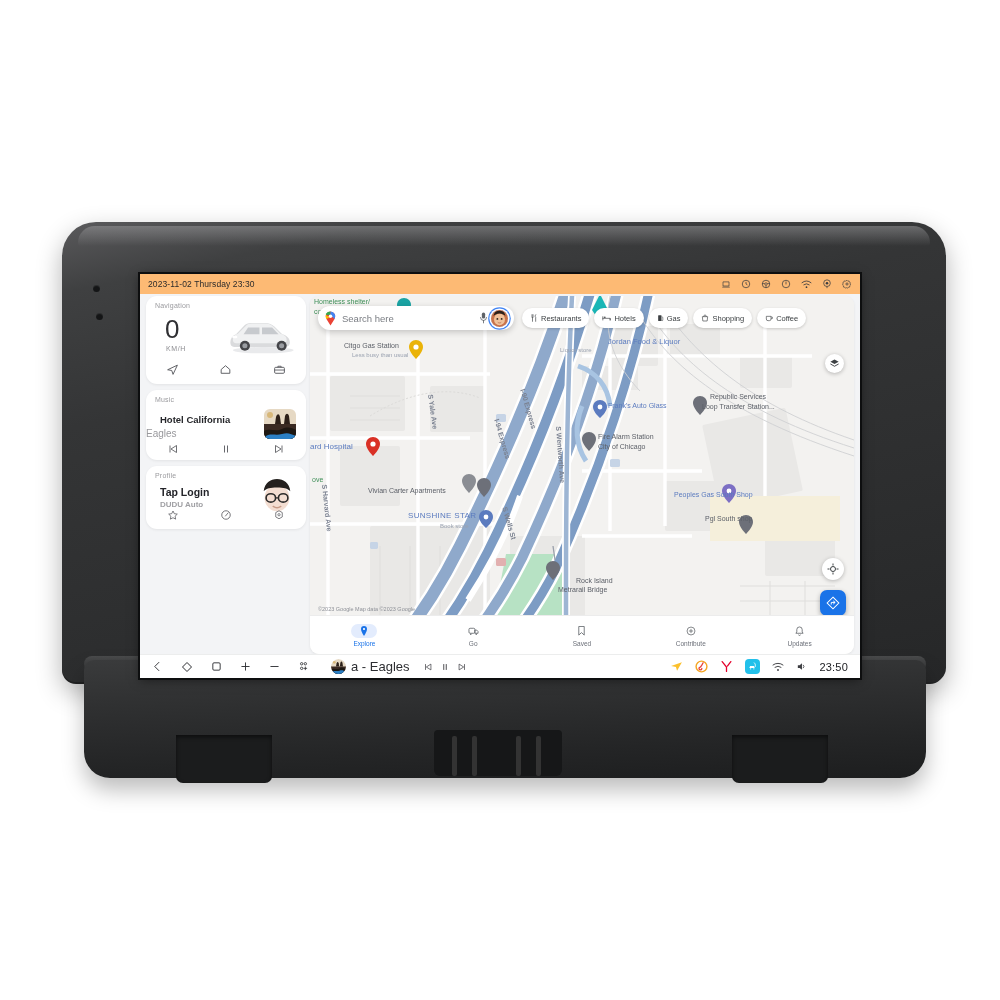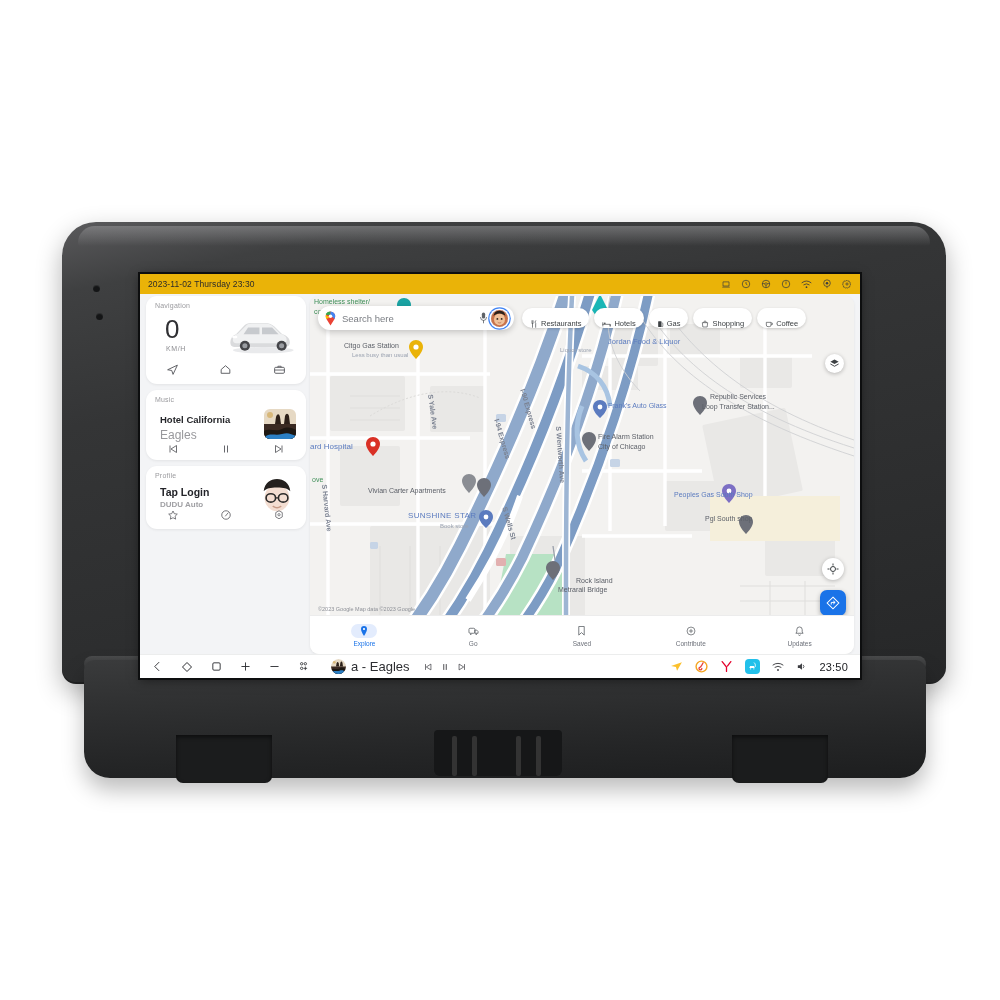--- a/index.html
+++ b/index.html
@@ -70,21 +70,21 @@
   
   #screen{
     position:absolute;left:140px;top:274px;width:720px;height:404px;
     background:#f3f4f6;overflow:hidden;
     box-shadow:0 0 0 2px #0d0e0f, 0 2px 10px rgba(0,0,0,.5);
   }
 
   
   .statusbar{
     position:absolute;left:0;top:0;width:720px;height:20px;
-    background:#eab308;display:flex;align-items:center;
+    background:#fdba74;display:flex;align-items:center;
     padding:0 8px;box-sizing:border-box;
   }
   .status-time{font-size:8.5px;color:#2b2b2b;letter-spacing:.1px;white-space:nowrap;}
   .status-icons{margin-left:auto;display:flex;align-items:center;gap:10px;}
   .status-icons svg{display:block;}
 
   
   .sidecol{position:absolute;left:6px;top:22px;width:160px;}
   .card{
     background:#ffffff;border-radius:11px;margin-bottom:6px;position:relative;
@@ -94,21 +94,21 @@
 
   .nav-card{height:88px;}
   .nav-speed{position:absolute;left:19px;top:20px;font-size:26px;color:#303033;line-height:1;font-weight:400;}
   .nav-unit{position:absolute;left:20px;top:49px;font-size:7px;color:#8d8d91;letter-spacing:.6px;}
   .nav-car{position:absolute;right:6px;top:18px;width:76px;height:42px;}
   .icon-row{position:absolute;left:0;bottom:8px;width:100%;display:flex;justify-content:space-around;}
   .icon-row svg{display:block;}
 
   .music-card{height:70px;}
   .mus-title{position:absolute;left:14px;top:24px;font-size:9.5px;color:#25262a;font-weight:600;}
-  .mus-artist{position:absolute;left:14px;top:38px;font-size:12px;color:#98989c;}
+  .mus-artist{position:absolute;left:0;top:38px;font-size:10px;color:#98989c;}
   .mus-art{position:absolute;right:10px;top:19px;width:32px;height:30px;border-radius:6px;overflow:hidden;}
   .mus-ctrls{position:absolute;left:0;bottom:5px;width:100%;display:flex;justify-content:space-around;}
 
   .bt-card{height:72px;}
   .bt-main{position:absolute;left:14px;top:27px;font-size:11px;color:#232429;font-weight:600;}
   .bt-sub{position:absolute;left:14px;top:44px;font-size:8px;color:#a0a0a4;}
   .bt-img{position:absolute;right:6px;top:12px;width:52px;height:58px;}
 
   .prof-card{height:63px;}
   .prof-main{position:absolute;left:14px;top:20px;font-size:10.5px;color:#232429;font-weight:600;}
@@ -137,21 +137,21 @@
   }
   .search-text{font-size:9.5px;color:#7a7d83;margin-left:5px;flex:1;}
   .avatar-ring{
     width:17px;height:17px;border-radius:50%;overflow:hidden;position:relative;
     box-shadow:0 0 0 1.6px #fff,0 0 0 2.8px #4285f4;flex:none;margin-left:3px;
   }
 
   
   .chiprow{position:absolute;left:212px;top:12px;display:flex;gap:5px;}
   .chip{
-    height:20px;background:#fff;border-radius:11px;display:flex;align-items:flex-end;
+    height:20px;background:#fff;border-radius:11px;display:flex;align-items:center;
     gap:3px;padding:0 8px;box-shadow:0 1px 3px rgba(0,0,0,.18);font-size:7.5px;color:#3c4043;
     white-space:nowrap;
   }
 
   .layers-btn{
     position:absolute;right:10px;top:58px;width:19px;height:19px;border-radius:50%;
     background:#fff;box-shadow:0 1px 4px rgba(0,0,0,.26);
     display:flex;align-items:center;justify-content:center;
   }
   .locate-btn{

